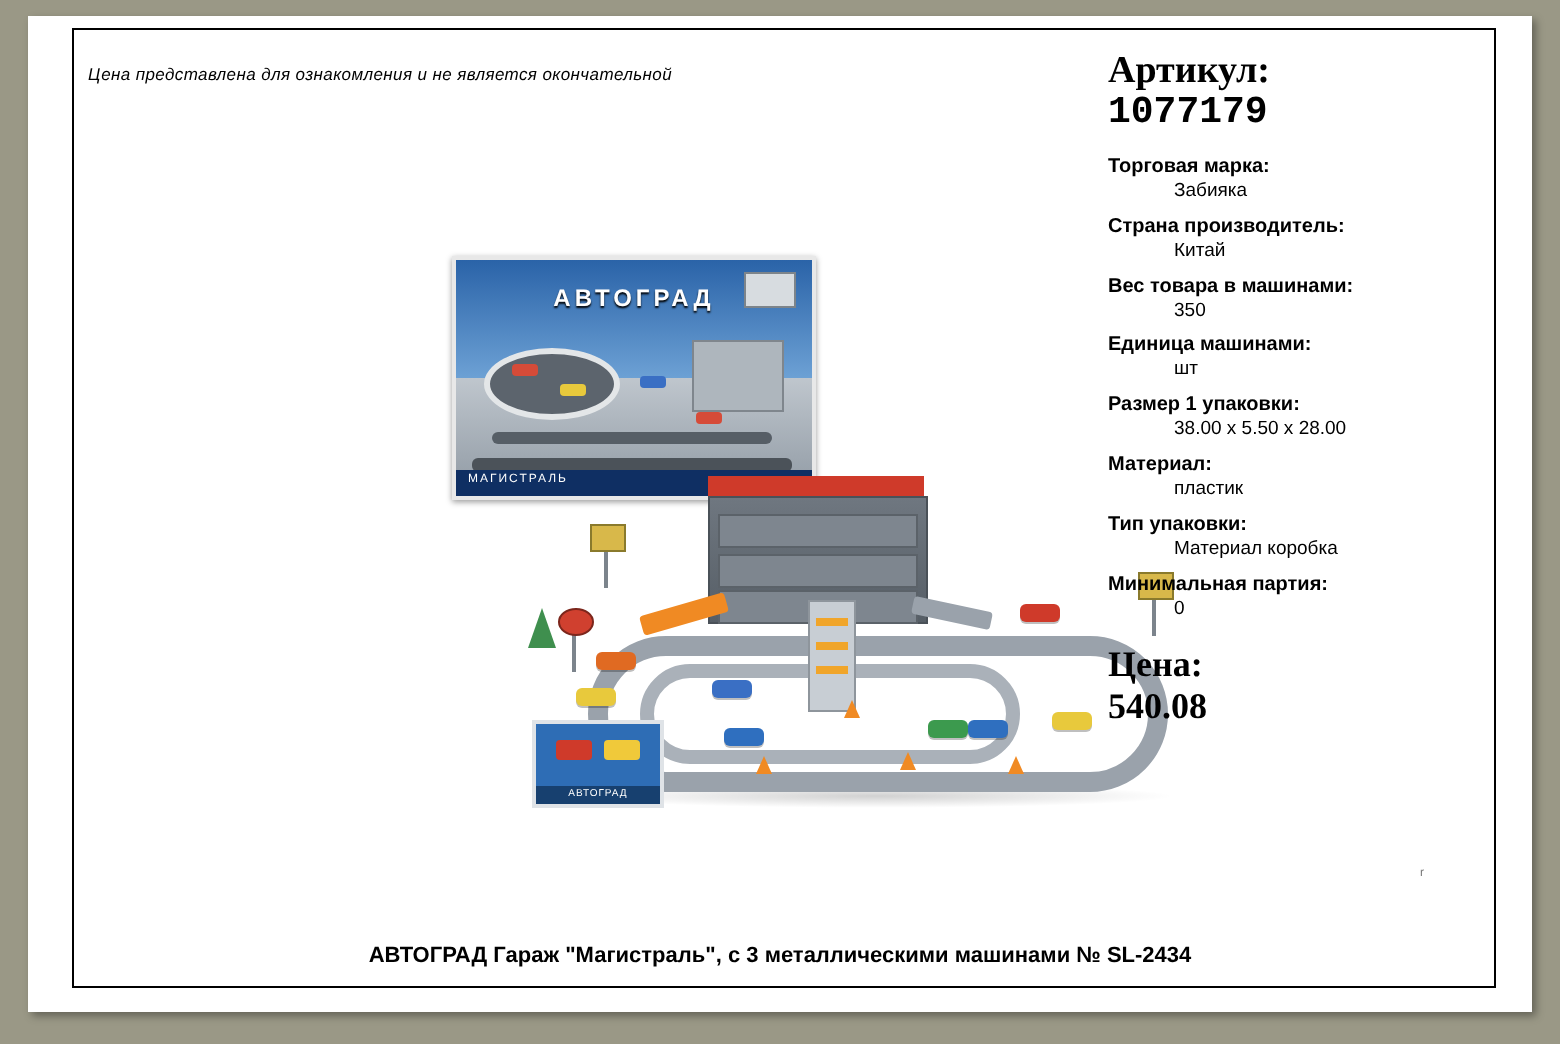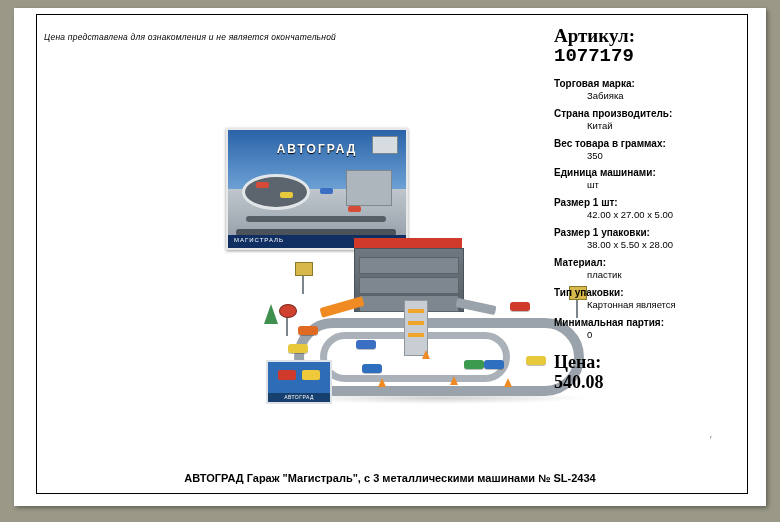--- a/index.html
+++ b/index.html
@@ -344,42 +344,38 @@
 
     <div class="field">
       <div class="f-label">Торговая марка:</div>
       <div class="f-value">Забияка</div>
     </div>
     <div class="field">
       <div class="f-label">Страна производитель:</div>
       <div class="f-value">Китай</div>
     </div>
     <div class="field">
-      <div class="f-label">Вес товара в граммах:</div>
+      <div class="f-label">Вес товара в машинами:</div>
       <div class="f-value">350</div>
     </div>
     <div class="field">
       <div class="f-label">Единица машинами:</div>
       <div class="f-value">шт</div>
     </div>
     <div class="field">
-      <div class="f-label">Размер 1 шт:</div>
-      <div class="f-value">42.00 x 27.00 x 5.00</div>
-    </div>
-    <div class="field">
       <div class="f-label">Размер 1 упаковки:</div>
       <div class="f-value">38.00 x 5.50 x 28.00</div>
     </div>
     <div class="field">
       <div class="f-label">Материал:</div>
       <div class="f-value">пластик</div>
     </div>
     <div class="field">
       <div class="f-label">Тип упаковки:</div>
-      <div class="f-value">Картонная является</div>
+      <div class="f-value">Материал коробка</div>
     </div>
     <div class="field">
       <div class="f-label">Минимальная партия:</div>
       <div class="f-value">0</div>
     </div>
 
     <div class="price">
       <div class="price-label">Цена:</div>
       <div class="price-value">540.08</div>
     </div>

